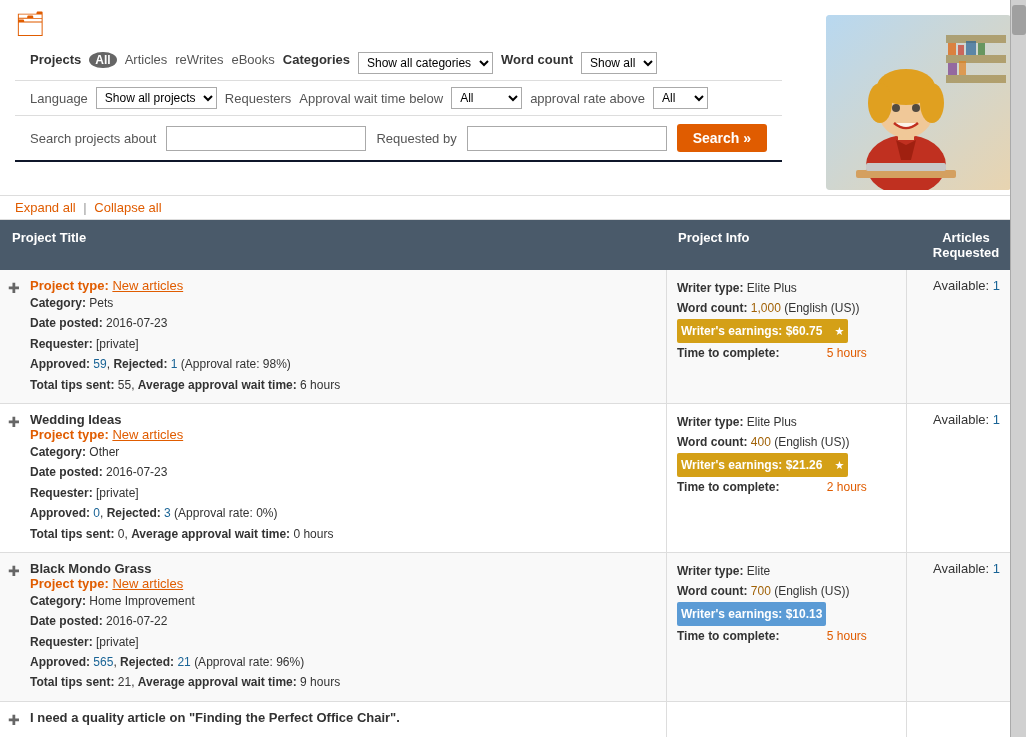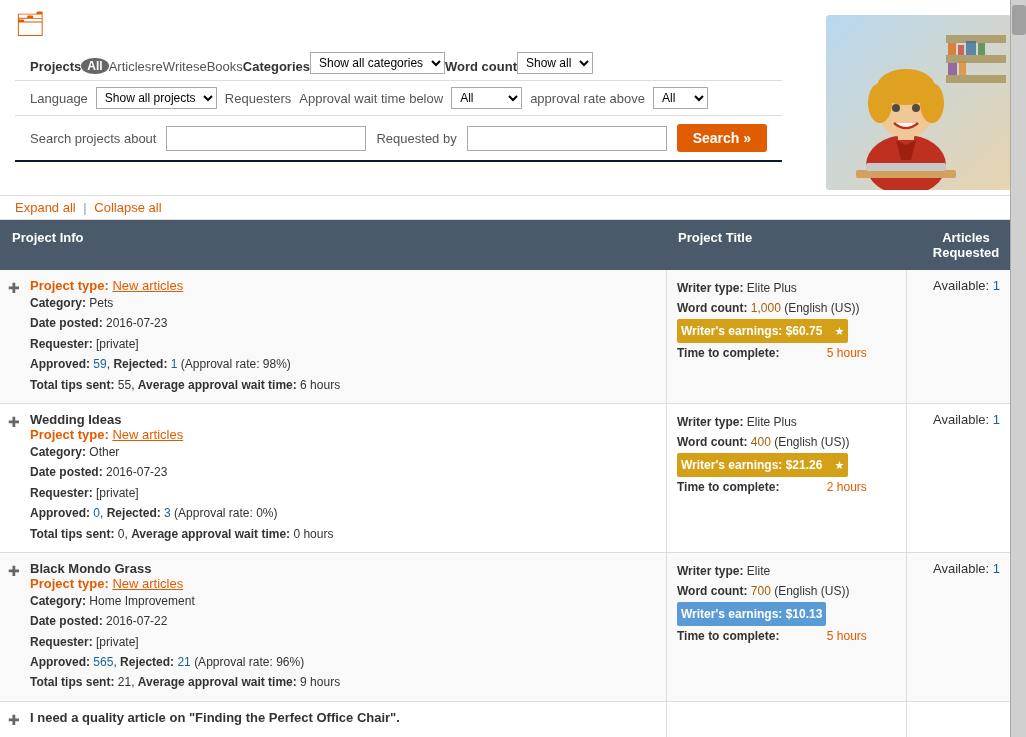--- a/index.html
+++ b/index.html
@@ -3,21 +3,21 @@
   <meta charset="utf-8">
   <style>
     * { box-sizing: border-box; margin: 0; padding: 0; }
     body { font-family: Arial, sans-serif; font-size: 13px; background: #f0f0f0; color: #333; width: 1026px; }
 
     .header { background: #fff; padding: 10px 15px 5px 15px; border-bottom: 1px solid #ddd; }
     .page-title { display: flex; align-items: center; gap: 8px; margin-bottom: 8px; }
     .page-title .icon { color: #e05c00; font-size: 24px; }
     .page-title h1 { color: #e05c00; font-size: 26px; font-weight: bold; }
 
-    .top-bar { background: #fff; padding: 6px 15px; border-bottom: 1px solid #ddd; display: flex; align-items: flex-end; flex-wrap: wrap; }
+    .top-bar { background: #fff; padding: 6px 15px; border-bottom: 1px solid #ddd; display: flex; align-items: flex-start; gap: 8px; flex-wrap: wrap; }
     .nav-label { font-size: 13px; color: #333; font-weight: bold; }
     .nav-link { color: #555; text-decoration: none; font-size: 13px; }
     .nav-badge { background: #666; color: #fff; border-radius: 50%; padding: 1px 6px; font-size: 12px; font-weight: bold; }
 
     .filter-bar { background: #fff; padding: 6px 15px; border-bottom: 1px solid #ddd; display: flex; align-items: center; gap: 8px; flex-wrap: wrap; }
     .filter-label { font-size: 13px; color: #555; }
 
     select { font-size: 12px; padding: 2px 4px; border: 1px solid #aaa; background: #fff; cursor: pointer; }
 
     .search-bar { background: #fff; padding: 8px 15px; border-bottom: 2px solid #0f172a; display: flex; align-items: center; gap: 10px; }
@@ -166,22 +166,22 @@
 
   <div class="expand-bar">
     <a href="#">Expand all</a>
     <span>|</span>
     <a href="#">Collapse all</a>
   </div>
 
   <div class="table-area">
 
     <div class="table-header">
+      <div class="col">Project Title</div>
       <div class="col">Project Info</div>
-      <div class="col">Project Title</div>
       <div class="col right" style="display:flex; align-items:center; justify-content:center; text-align:center;">
         <span>Articles Requested</span>
       </div>
     </div>
 
     <div class="project-row">
       <div class="project-cell">
         <span class="expand-btn">✚</span>
         <div class="project-details">
           <div><span class="project-type"><strong>Project type:</strong> </span><a class="project-type link-orange" href="#">New articles</a></div>

